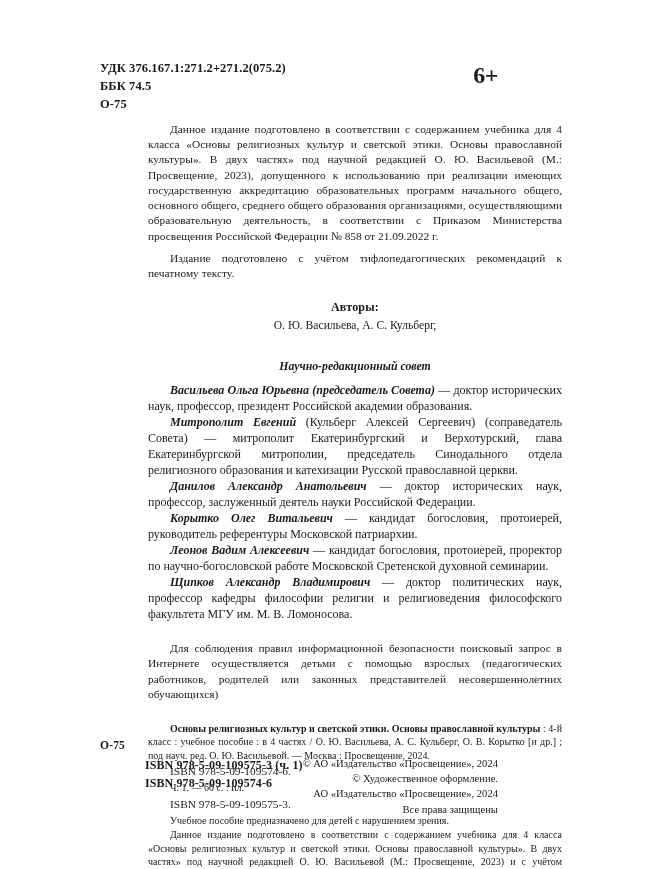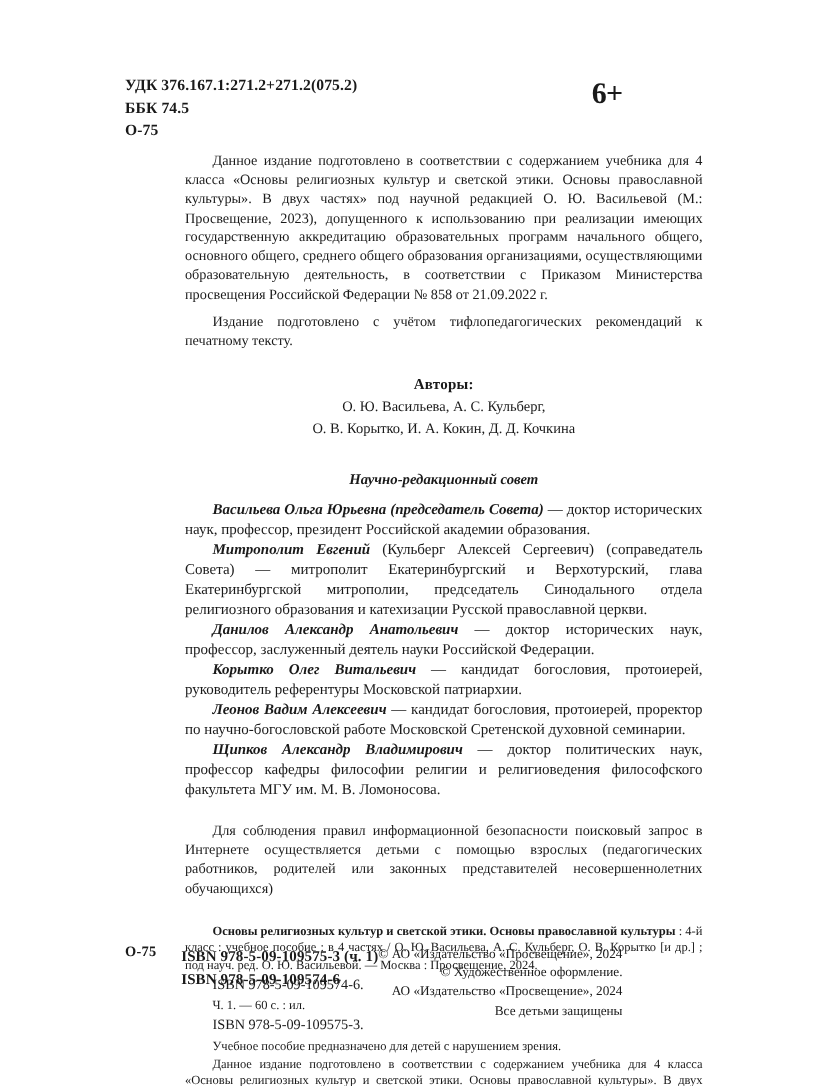--- a/index.html
+++ b/index.html
@@ -151,21 +151,20 @@
   </div>
 
   <div class="body-col">
 
     <p class="just">Данное издание подготовлено в соответствии с содержанием учебника для 4 класса «Основы религиозных культур и светской этики. Основы православной культуры». В двух частях» под научной редакцией О. Ю. Васильевой (М.: Просвещение, 2023), допущенного к использованию при реализации имеющих государственную аккредитацию образовательных программ начального общего, основного общего, среднего общего образования организациями, осуществляющими образовательную деятельность, в соответствии с Приказом Министерства просвещения Российской Федерации № 858 от 21.09.2022 г.</p>
     <p class="just gap-s">Издание подготовлено с учётом тифлопедагогических рекомендаций к печатному тексту.</p>
 
     <h3 class="section" style="margin-top:19px;">Авторы:</h3>
     <div class="authors-names" style="margin-top:3px;text-align:center;">
       <div>О. Ю. Васильева, А. С. Кульберг,</div>
-      <div>О. В. Корытко, И. А. Кокин, Д. Д. Кочкина</div>
     </div>
 
     <p class="council-title" style="margin-top:24px;">Научно-редакционный совет</p>
 
     <p class="person" style="margin-top:8px;">
       <span class="bi">Васильева Ольга Юрьевна (председатель Совета)</span><span> — доктор исторических наук, профессор, президент Российской академии образования.</span>
     </p>
     <p class="person">
       <span class="bi">Митрополит Евгений</span><span> (Кульберг Алексей Сергеевич) (соправедатель Совета) — митрополит Екатеринбургский и Верхотурский, глава Екатеринбургской митрополии, председатель Синодального отдела религиозного образования и катехизации Русской православной церкви.</span>
     </p>
@@ -199,17 +198,17 @@
 
   <div class="footer">
     <div class="footer-left">
       <div>ISBN 978-5-09-109575-3 (ч. 1)</div>
       <div>ISBN 978-5-09-109574-6</div>
     </div>
     <div class="footer-right">
       <div>© АО «Издательство «Просвещение», 2024</div>
       <div>© Художественное оформление.</div>
       <div>АО «Издательство «Просвещение», 2024</div>
-      <div>Все детьми защищены</div>
+      <div>Все права защищены</div>
     </div>
   </div>
 
 </div>
 
 </body></html>

